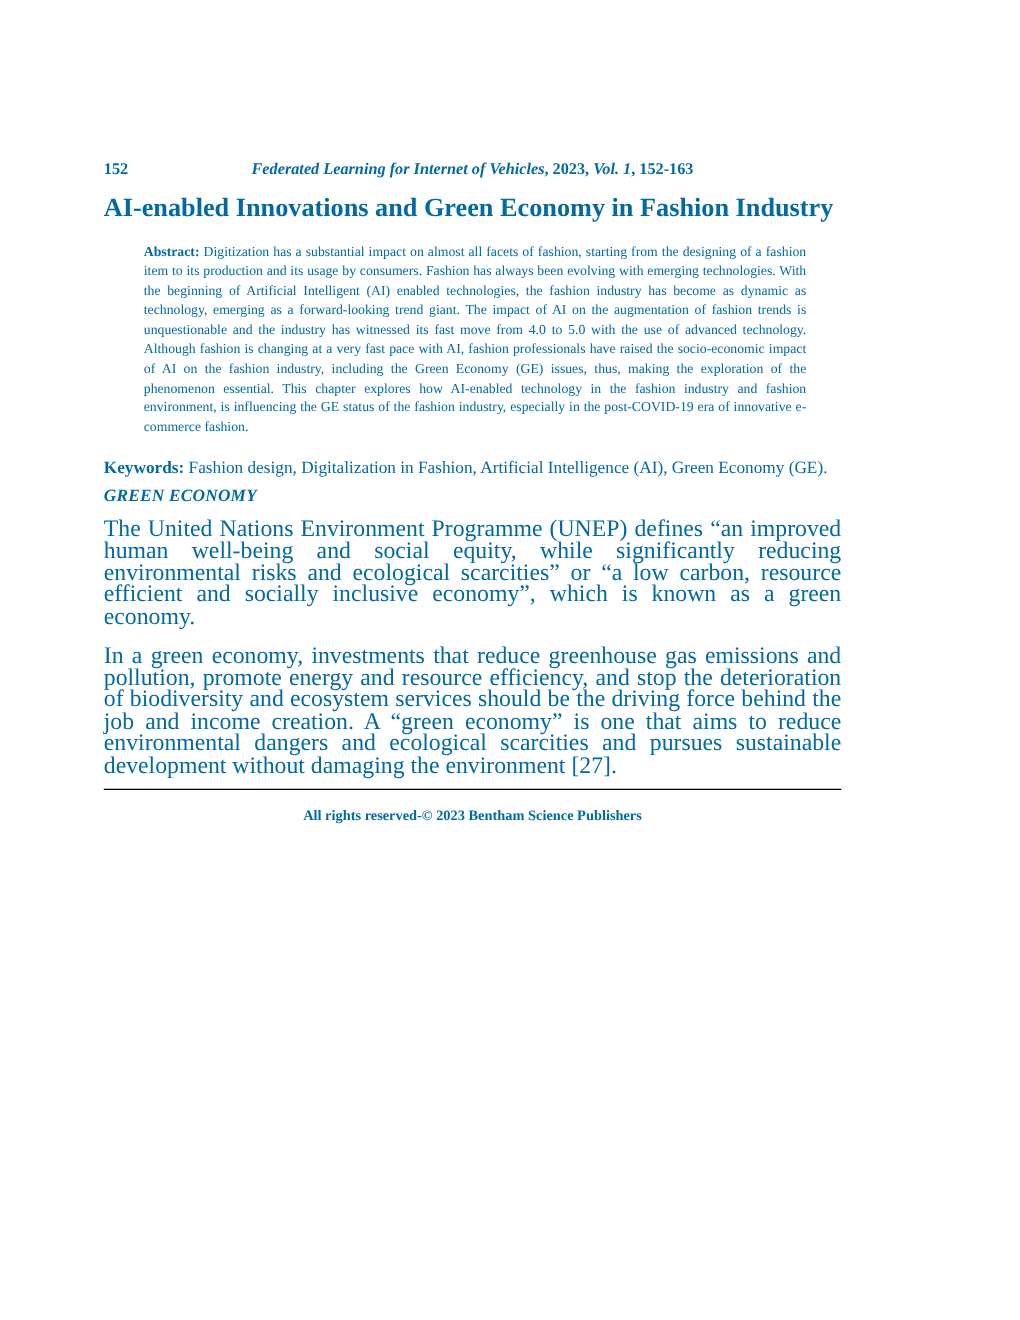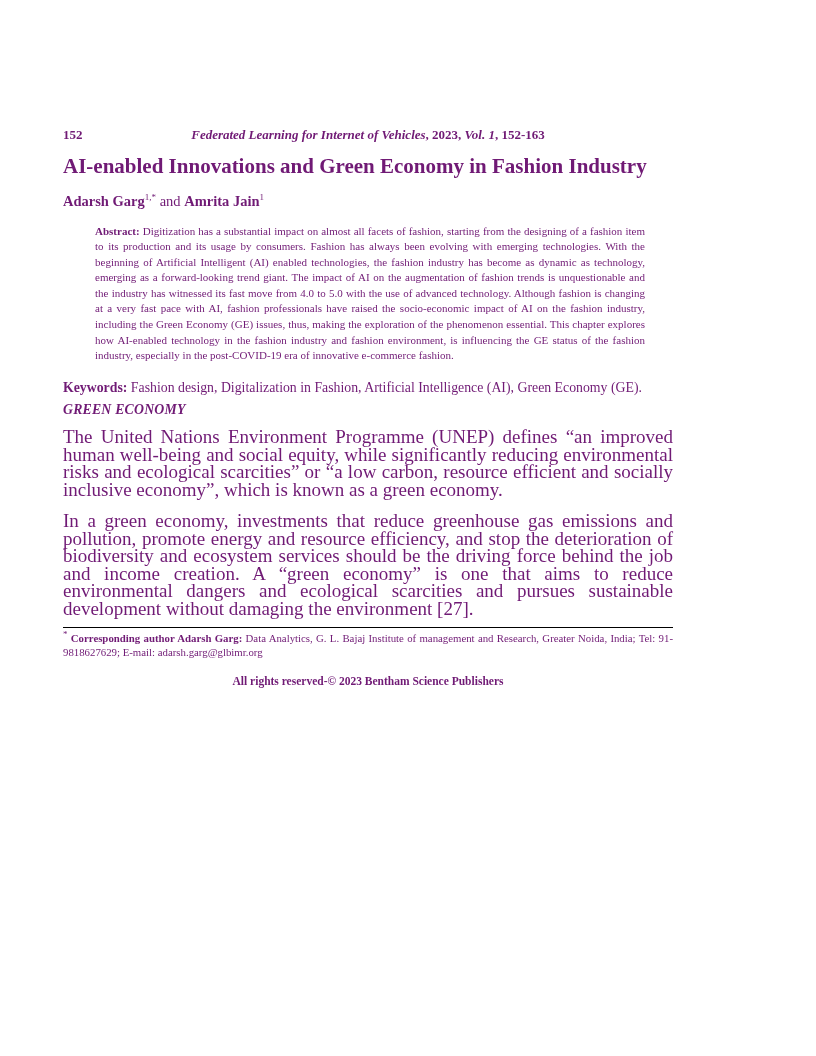--- a/index.html
+++ b/index.html
@@ -5,24 +5,24 @@
   html, body {
     margin: 0;
     padding: 0;
     background: #ffffff;
   }
   .page {
     position: relative;
     width: 816px;
     height: 1056px;
     background: #ffffff;
-    color: #701a75;
+    color: #0369a1;
     font-family: "Liberation Serif", serif;
     box-sizing: border-box;
-    padding: 127px 143px 0 63px;
+    padding: 127px 143px 0 83px;
     overflow: hidden;
   }
   
   .header {
     position: relative;
     font-size: 13px;
     font-weight: bold;
     line-height: 16px;
     text-align: center;
     height: 16px;
@@ -139,34 +139,32 @@
 <div class="page">
 
   <div class="header">
     <span class="pagenum">152</span>
     <span class="running-title"><span class="bi">Federated Learning for Internet of Vehicles</span><span>, 2023, </span><span class="bi">Vol. 1</span><span>, 152-163</span></span>
   </div>
 
 
   <h1 class="title">AI-enabled Innovations and Green Economy in Fashion Industry</h1>
 
-  <div class="authors"><b>Adarsh Garg</b><sup>1,*</sup><span> and </span><b>Amrita Jain</b><sup>1</sup></div>
 
 
   <div class="abstract"><b>Abstract:</b><span> Digitization has a substantial impact on almost all facets of fashion, starting from the designing of a fashion item to its production and its usage by consumers. Fashion has always been evolving with emerging technologies. With the beginning of Artificial Intelligent (AI) enabled technologies, the fashion industry has become as dynamic as technology, emerging as a forward-looking trend giant. The impact of AI on the augmentation of fashion trends is unquestionable and the industry has witnessed its fast move from 4.0 to 5.0 with the use of advanced technology. Although fashion is changing at a very fast pace with AI, fashion professionals have raised the socio-economic impact of AI on the fashion industry, including the Green Economy (GE) issues, thus, making the exploration of the phenomenon essential. This chapter explores how AI-enabled technology in the fashion industry and fashion environment, is influencing the GE status of the fashion industry, especially in the post-COVID-19 era of innovative e-commerce fashion.</span></div>
 
   <div class="keywords"><b>Keywords:</b><span> Fashion design, Digitalization in Fashion, Artificial Intelligence (AI), Green Economy (GE).</span></div>
 
   <h2 class="section-heading">GREEN ECONOMY</h2>
 
   <p class="body-para first">The United Nations Environment Programme (UNEP) defines “an improved human well-being and social equity, while significantly reducing environmental risks and ecological scarcities” or “a low carbon, resource efficient and socially inclusive economy”, which is known as a green economy.</p>
   <p class="body-para">In a green economy, investments that reduce greenhouse gas emissions and pollution, promote energy and resource efficiency, and stop the deterioration of biodiversity and ecosystem services should be the driving force behind the job and income creation. A “green economy” is one that aims to reduce environmental dangers and ecological scarcities and pursues sustainable development without damaging the environment [27].</p>
 
   <div class="footnote">
     <div class="footnote-rule"></div>
-    <div class="footnote-text"><sup>*</sup><b> Corresponding author Adarsh Garg:</b><span> Data Analytics, G. L. Bajaj Institute of management and Research, Greater Noida, India; Tel: 91-9818627629; E-mail: adarsh.garg@glbimr.org</span></div>
   </div>
 
   <div class="footer">
     <div>All rights reserved-© 2023 Bentham Science Publishers</div>
   </div>
 
 </div>
 
 </body></html>

